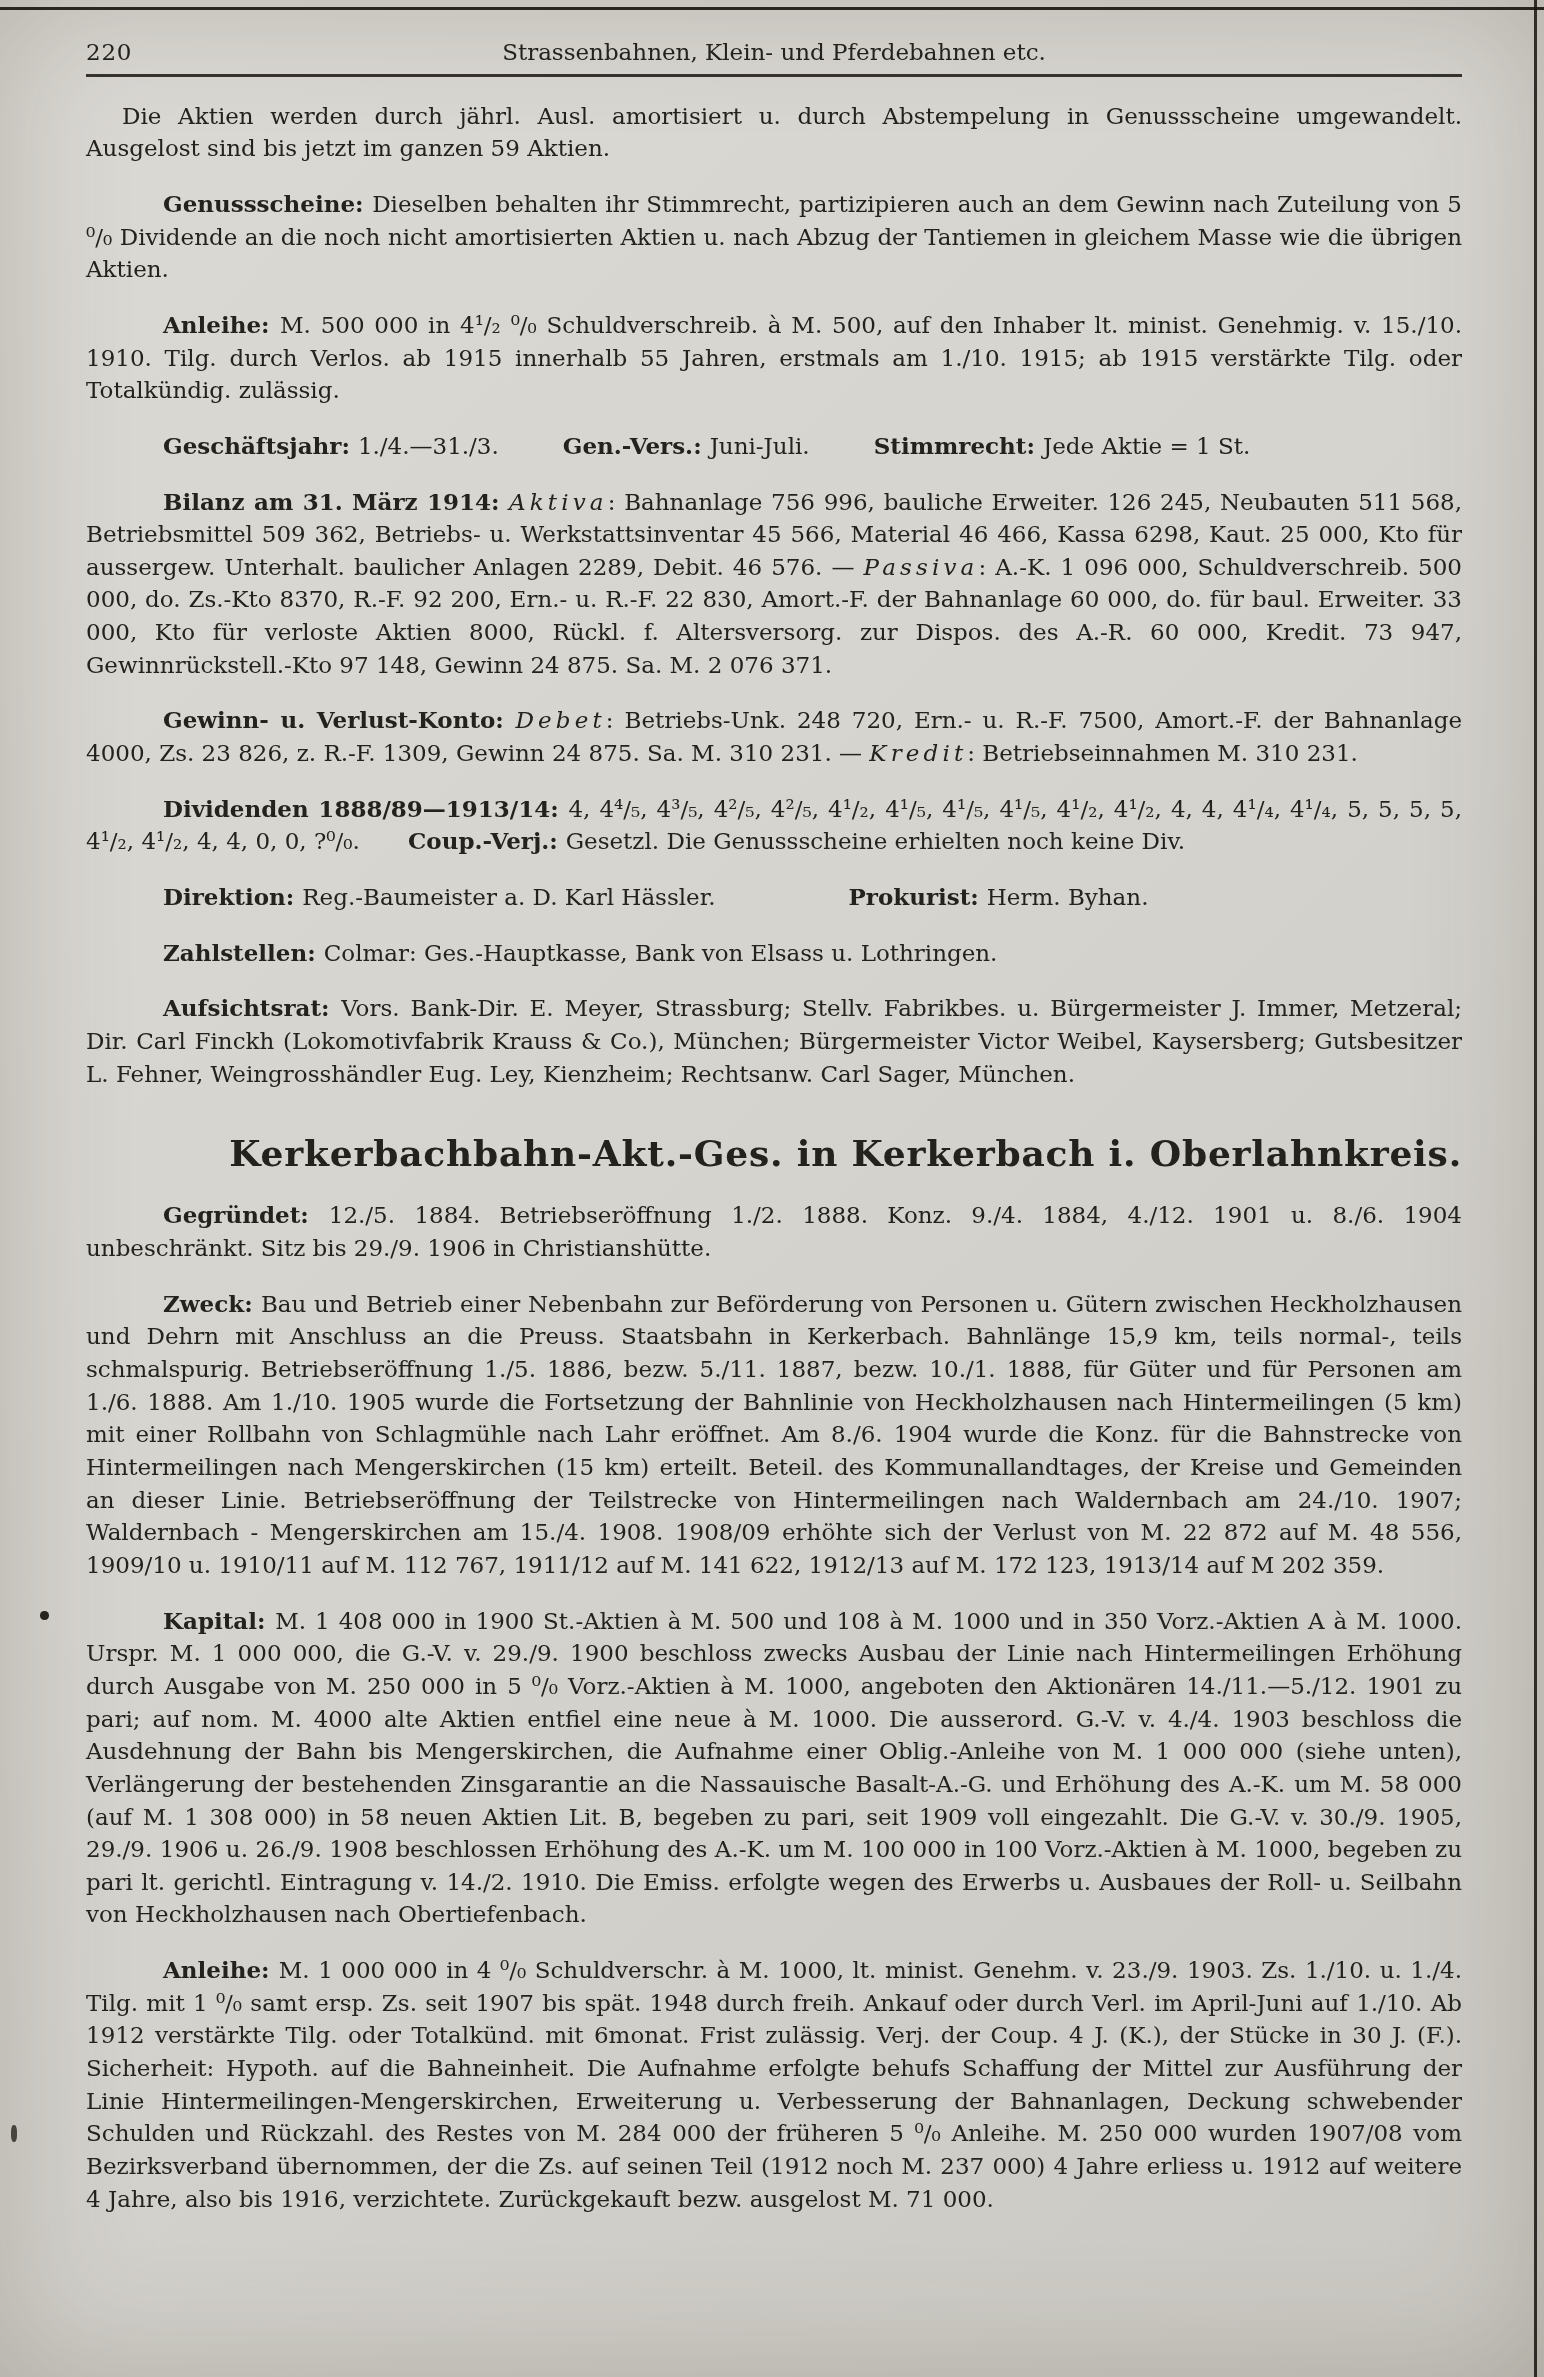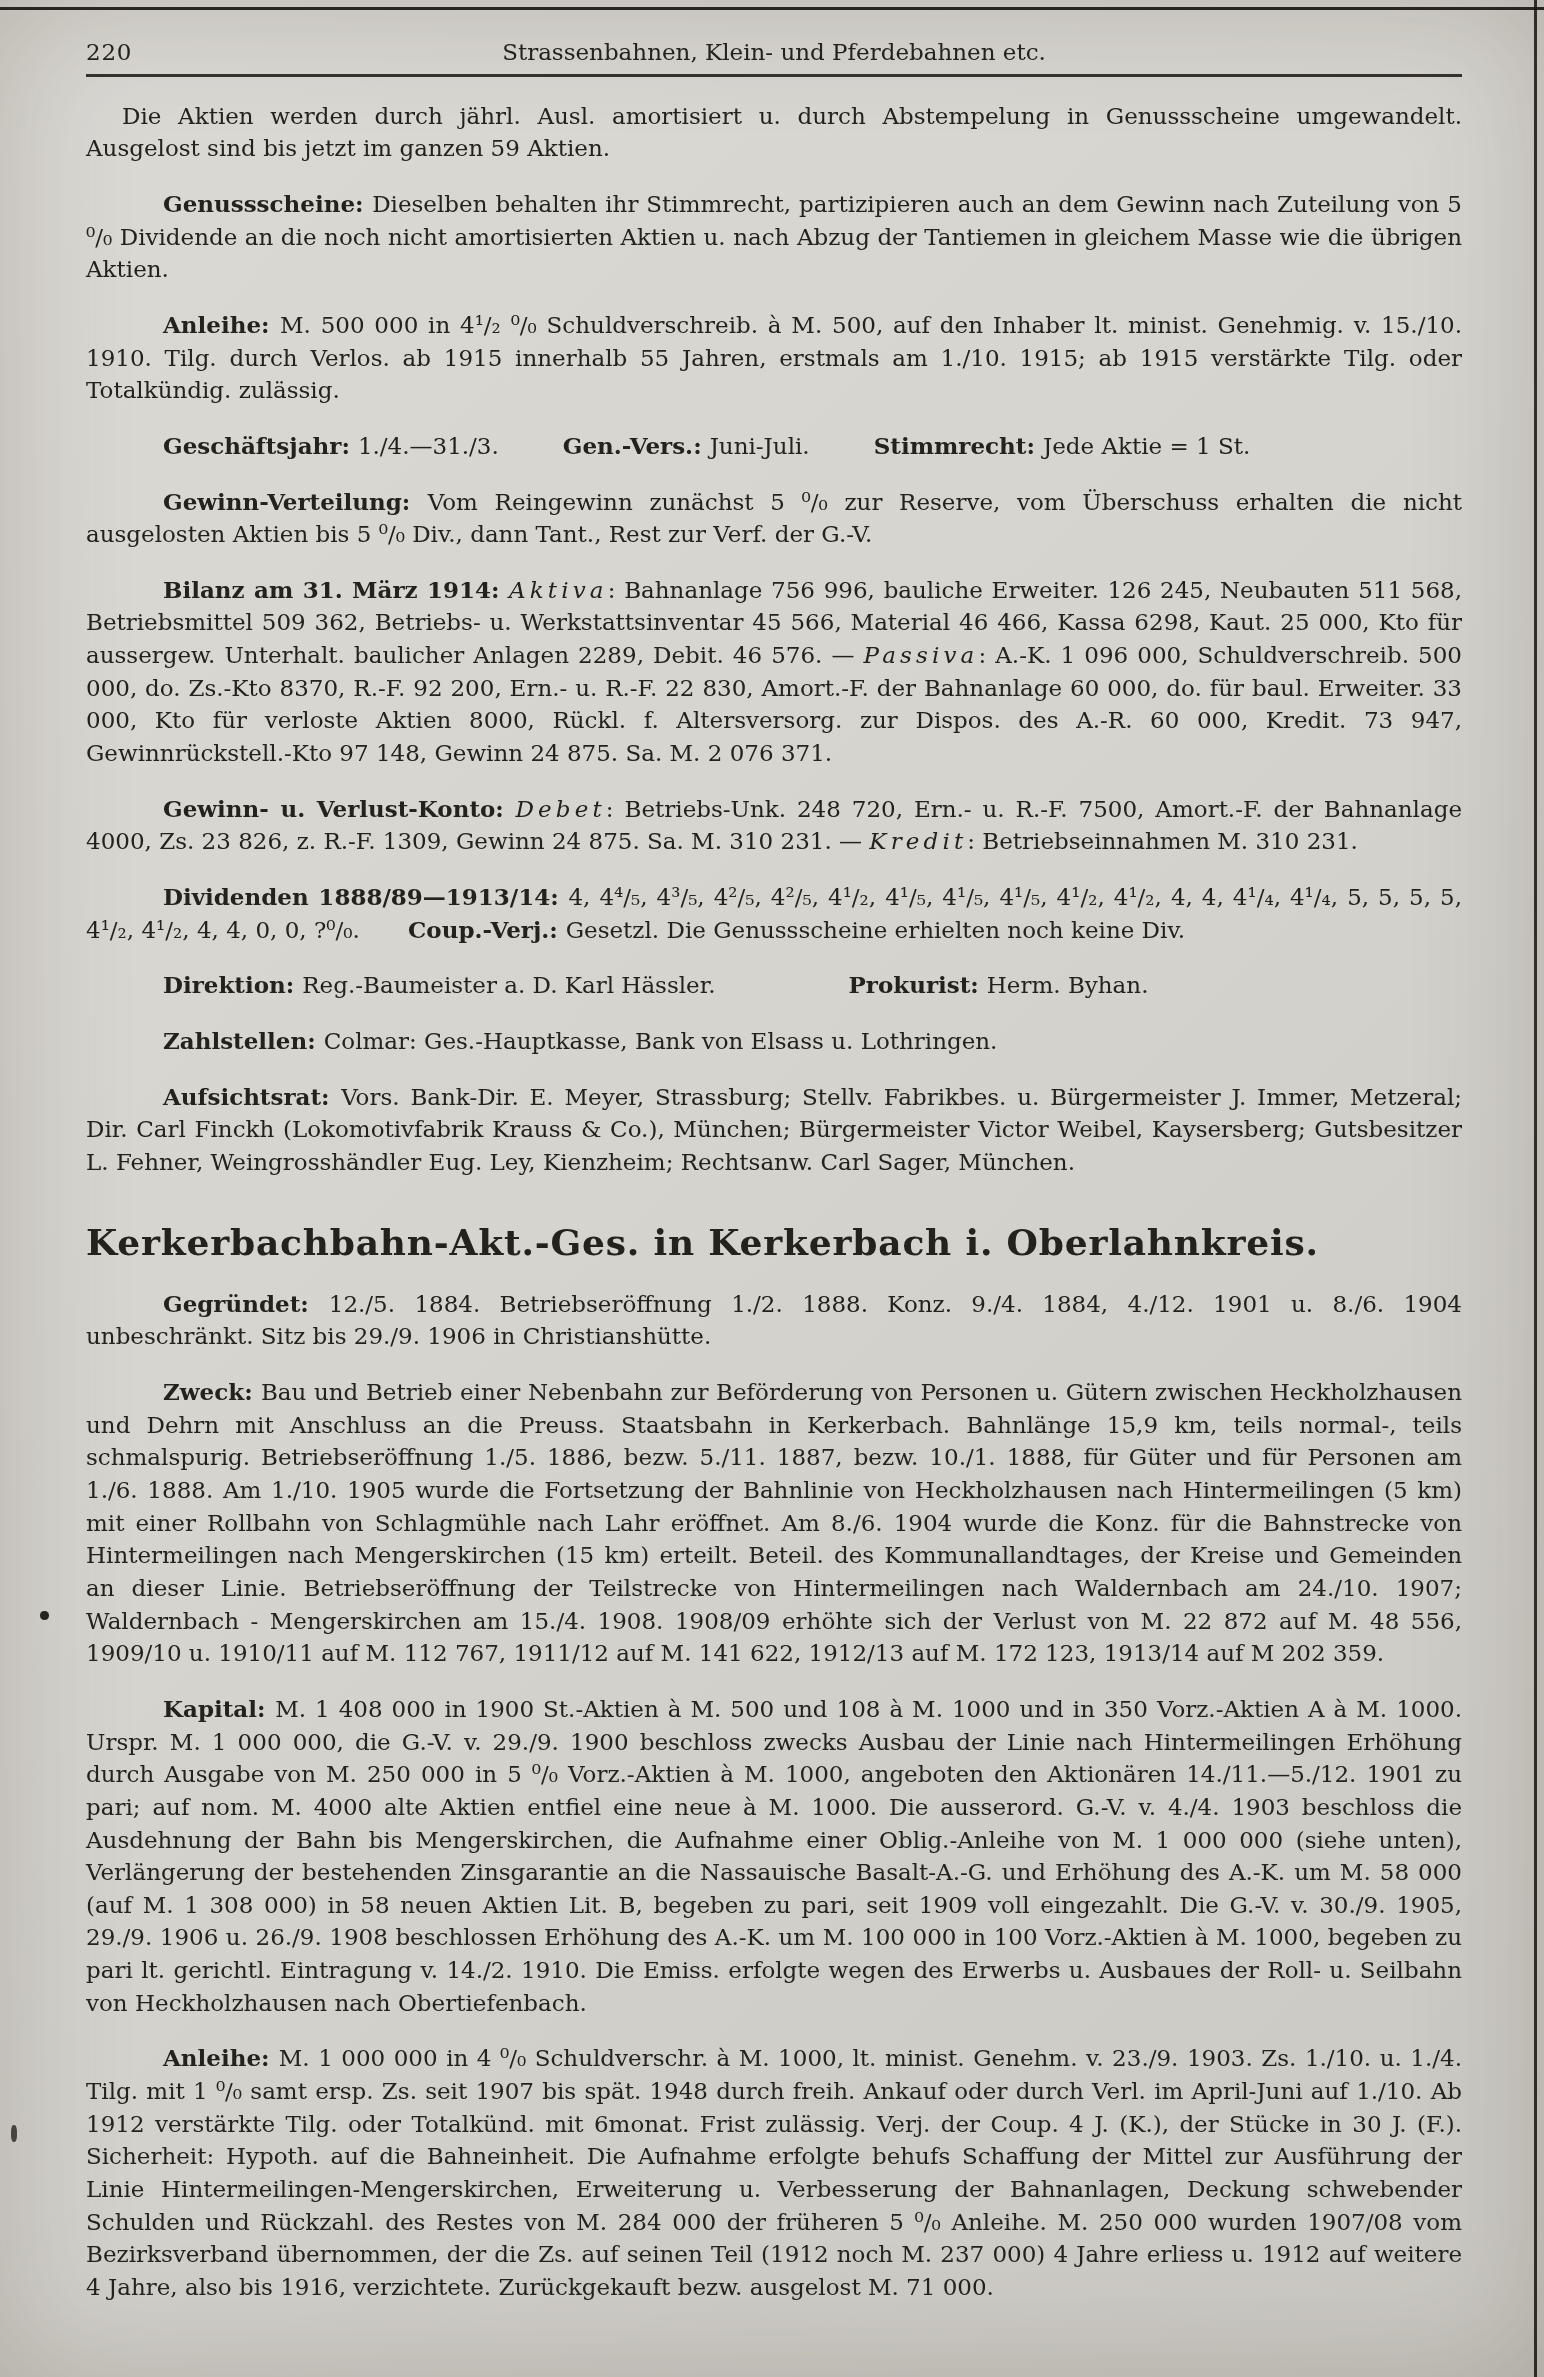--- a/index.html
+++ b/index.html
@@ -18,21 +18,21 @@
   .page{position:relative;padding:39px 82px 31px 86px;}
   .page-header{display:grid;grid-template-columns:1fr auto 1fr;align-items:baseline;font-size:23px;}
   .page-num{justify-self:start;letter-spacing:0.8px;text-align:center;}
   .running-title{justify-self:center;}
   .header-rule{height:2.3px;background:#36332c;margin:9.3px 0 23px;}
   .para{font-size:23px;line-height:1.42;text-align:justify;text-indent:36px;hyphens:auto;}
   .para.sb{margin-top:12.4px;}
   .bold{font-weight:bold;margin-left:41px;}
   .gesperrt{letter-spacing:.18em;font-style:italic;}
   .section-heading{
-    font-size:36px;font-weight:bold;text-align:left;
+    font-size:36px;font-weight:bold;text-align:right;
     margin:42px 0 25px;letter-spacing:0.8px;color:var(--ink,#24221d);
   }
 </style>
 </head>
 <body>
 
 <div class="scan">
   <div class="edge-top"></div>
   <div class="edge-right"></div>
   <div class="speck speck-1"></div>
@@ -43,21 +43,20 @@
       <span class="page-num">220</span>
       <span class="running-title">Strassenbahnen, Klein- und Pferdebahnen etc.</span>
       <span></span>
     </header>
     <div class="header-rule"></div>
     <main class="page-body">
         <p class="para"><span>Die Aktien werden durch jährl. Ausl. amortisiert u. durch Abstempelung in Genussscheine umgewandelt. Ausgelost sind bis jetzt im ganzen 59 Aktien.</span></p>
         <p class="para"><span class="bold">Genussscheine: </span><span>Dieselben behalten ihr Stimmrecht, partizipieren auch an dem Gewinn nach Zuteilung von 5 ⁰/₀ Dividende an die noch nicht amortisierten Aktien u. nach Abzug der Tantiemen in gleichem Masse wie die übrigen Aktien.</span></p>
         <p class="para"><span class="bold">Anleihe: </span><span>M. 500 000 in 4¹/₂ ⁰/₀ Schuldverschreib. à M. 500, auf den Inhaber lt. minist. Genehmig. v. 15./10. 1910. Tilg. durch Verlos. ab 1915 innerhalb 55 Jahren, erstmals am 1./10. 1915; ab 1915 verstärkte Tilg. oder Totalkündig. zulässig.</span></p>
         <p class="para"><span class="bold">Geschäftsjahr: </span><span>1./4.—31./3. </span><span class="bold">Gen.-Vers.: </span><span>Juni-Juli. </span><span class="bold">Stimmrecht: </span><span>Jede Aktie = 1 St.</span></p>
-        <p class="para"><span class="bold">Gewinn-Verteilung: </span><span>Vom Reingewinn zunächst 5 ⁰/₀ zur Reserve, vom Überschuss erhalten die nicht ausgelosten Aktien bis 5 ⁰/₀ Div., dann Tant., Rest zur Verf. der G.-V.</span></p>
         <p class="para"><span class="bold">Bilanz am 31. März 1914: </span><span class="gesperrt">Aktiva</span><span>: Bahnanlage 756 996, bauliche Erweiter. 126 245, Neubauten 511 568, Betriebsmittel 509 362, Betriebs- u. Werkstattsinventar 45 566, Material 46 466, Kassa 6298, Kaut. 25 000, Kto für aussergew. Unterhalt. baulicher Anlagen 2289, Debit. 46 576. — </span><span class="gesperrt">Passiva</span><span>: A.-K. 1 096 000, Schuldverschreib. 500 000, do. Zs.-Kto 8370, R.-F. 92 200, Ern.- u. R.-F. 22 830, Amort.-F. der Bahnanlage 60 000, do. für baul. Erweiter. 33 000, Kto für verloste Aktien 8000, Rückl. f. Altersversorg. zur Dispos. des A.-R. 60 000, Kredit. 73 947, Gewinnrückstell.-Kto 97 148, Gewinn 24 875. Sa. M. 2 076 371.</span></p>
         <p class="para"><span class="bold">Gewinn- u. Verlust-Konto: </span><span class="gesperrt">Debet</span><span>: Betriebs-Unk. 248 720, Ern.- u. R.-F. 7500, Amort.-F. der Bahnanlage 4000, Zs. 23 826, z. R.-F. 1309, Gewinn 24 875. Sa. M. 310 231. — </span><span class="gesperrt">Kredit</span><span>: Betriebseinnahmen M. 310 231.</span></p>
         <p class="para"><span class="bold">Dividenden 1888/89—1913/14: </span><span>4, 4⁴/₅, 4³/₅, 4²/₅, 4²/₅, 4¹/₂, 4¹/₅, 4¹/₅, 4¹/₅, 4¹/₂, 4¹/₂, 4, 4, 4¹/₄, 4¹/₄, 5, 5, 5, 5, 4¹/₂, 4¹/₂, 4, 4, 0, 0, ?⁰/₀. </span><span class="bold">Coup.-Verj.: </span><span>Gesetzl. Die Genussscheine erhielten noch keine Div.</span></p>
         <p class="para"><span class="bold">Direktion: </span><span>Reg.-Baumeister a. D. Karl Hässler.    </span><span class="bold">Prokurist: </span><span>Herm. Byhan.</span></p>
         <p class="para"><span class="bold">Zahlstellen: </span><span>Colmar: Ges.-Hauptkasse, Bank von Elsass u. Lothringen.</span></p>
         <p class="para"><span class="bold">Aufsichtsrat: </span><span>Vors. Bank-Dir. E. Meyer, Strassburg; Stellv. Fabrikbes. u. Bürgermeister J. Immer, Metzeral; Dir. Carl Finckh (Lokomotivfabrik Krauss &amp; Co.), München; Bürgermeister Victor Weibel, Kaysersberg; Gutsbesitzer L. Fehner, Weingrosshändler Eug. Ley, Kienzheim; Rechtsanw. Carl Sager, München.</span></p>
         <h1 class="section-heading">Kerkerbachbahn-Akt.-Ges. in Kerkerbach i. Oberlahnkreis.</h1>
         <p class="para"><span class="bold">Gegründet: </span><span>12./5. 1884. Betriebseröffnung 1./2. 1888. Konz. 9./4. 1884, 4./12. 1901 u. 8./6. 1904 unbeschränkt. Sitz bis 29./9. 1906 in Christianshütte.</span></p>
         <p class="para"><span class="bold">Zweck: </span><span>Bau und Betrieb einer Nebenbahn zur Beförderung von Personen u. Gütern zwischen Heckholzhausen und Dehrn mit Anschluss an die Preuss. Staatsbahn in Kerkerbach. Bahnlänge 15,9 km, teils normal-, teils schmalspurig. Betriebseröffnung 1./5. 1886, bezw. 5./11. 1887, bezw. 10./1. 1888, für Güter und für Personen am 1./6. 1888. Am 1./10. 1905 wurde die Fortsetzung der Bahnlinie von Heckholzhausen nach Hintermeilingen (5 km) mit einer Rollbahn von Schlagmühle nach Lahr eröffnet. Am 8./6. 1904 wurde die Konz. für die Bahnstrecke von Hintermeilingen nach Mengerskirchen (15 km) erteilt. Beteil. des Kommunallandtages, der Kreise und Gemeinden an dieser Linie. Betriebseröffnung der Teilstrecke von Hintermeilingen nach Waldernbach am 24./10. 1907; Waldernbach - Mengerskirchen am 15./4. 1908. 1908/09 erhöhte sich der Verlust von M. 22 872 auf M. 48 556, 1909/10 u. 1910/11 auf M. 112 767, 1911/12 auf M. 141 622, 1912/13 auf M. 172 123, 1913/14 auf M 202 359.</span></p>
         <p class="para sb"><span class="bold">Kapital: </span><span>M. 1 408 000 in 1900 St.-Aktien à M. 500 und 108 à M. 1000 und in 350 Vorz.-Aktien A à M. 1000. Urspr. M. 1 000 000, die G.-V. v. 29./9. 1900 beschloss zwecks Ausbau der Linie nach Hintermeilingen Erhöhung durch Ausgabe von M. 250 000 in 5 ⁰/₀ Vorz.-Aktien à M. 1000, angeboten den Aktionären 14./11.—5./12. 1901 zu pari; auf nom. M. 4000 alte Aktien entfiel eine neue à M. 1000. Die ausserord. G.-V. v. 4./4. 1903 beschloss die Ausdehnung der Bahn bis Mengerskirchen, die Aufnahme einer Oblig.-Anleihe von M. 1 000 000 (siehe unten), Verlängerung der bestehenden Zinsgarantie an die Nassauische Basalt-A.-G. und Erhöhung des A.-K. um M. 58 000 (auf M. 1 308 000) in 58 neuen Aktien Lit. B, begeben zu pari, seit 1909 voll eingezahlt. Die G.-V. v. 30./9. 1905, 29./9. 1906 u. 26./9. 1908 beschlossen Erhöhung des A.-K. um M. 100 000 in 100 Vorz.-Aktien à M. 1000, begeben zu pari lt. gerichtl. Eintragung v. 14./2. 1910. Die Emiss. erfolgte wegen des Erwerbs u. Ausbaues der Roll- u. Seilbahn von Heckholzhausen nach Obertiefenbach.</span></p>

